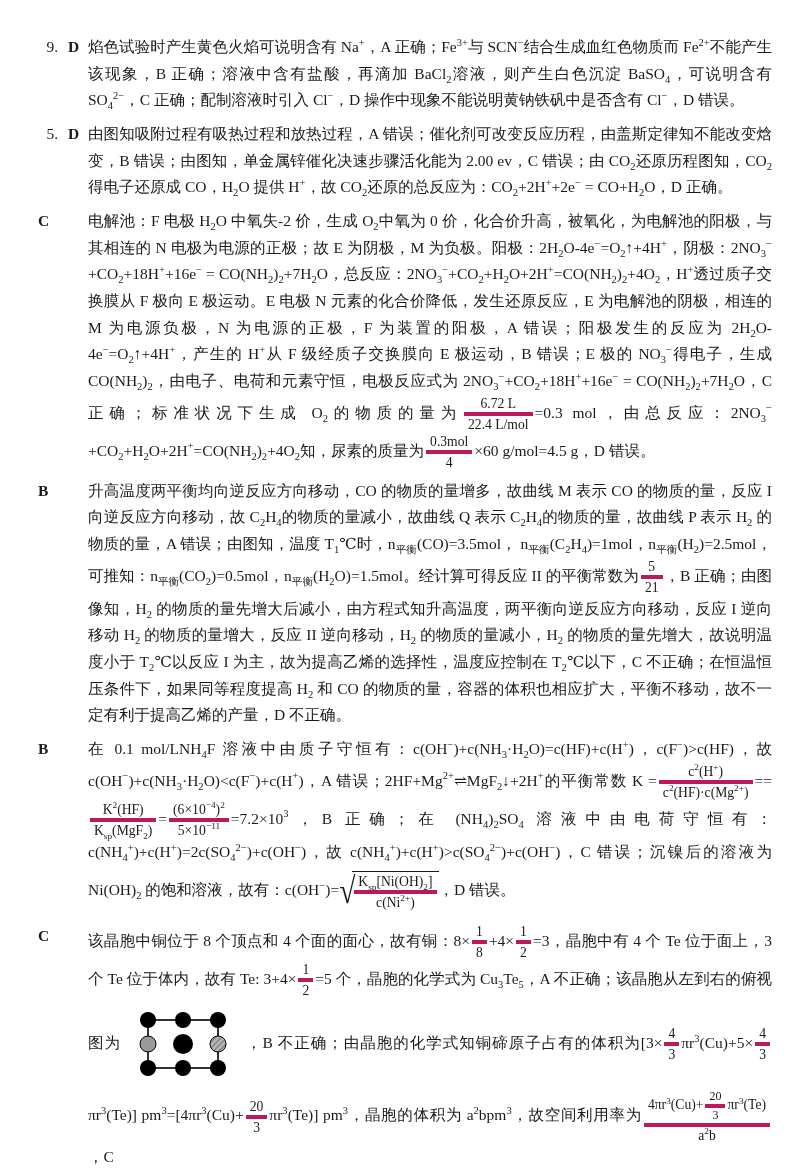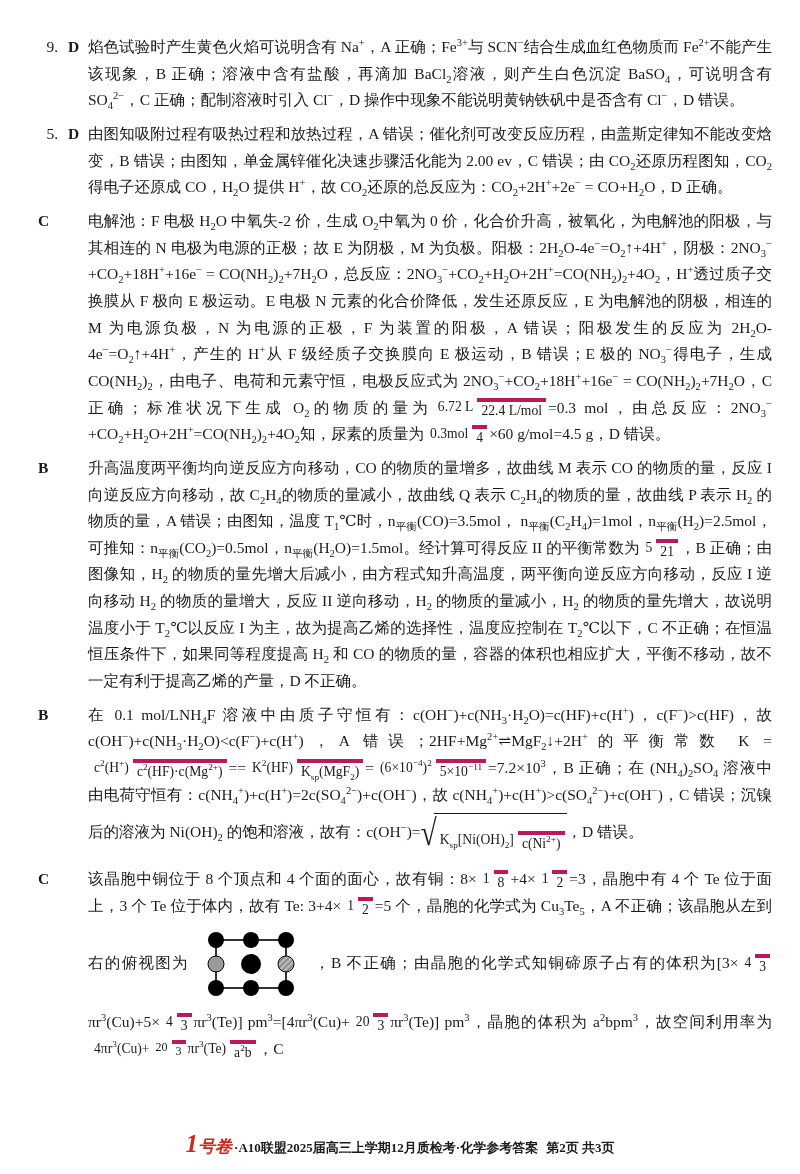--- a/index.html
+++ b/index.html
@@ -9,27 +9,27 @@
     padding:34px 28px 12px 28px;
     display:flex; flex-direction:column; background:#ffffff;
   }
   .answers { flex:0 0 auto; }
   .item { display:flex; font-size:15.5px; line-height:1.72; margin-bottom:7px; }
   .label { flex:0 0 60px; display:flex; }
   .num { width:30px; text-align:right; }
   .ans { margin-left:10px; font-weight:600; }
   .content { flex:1; text-align:justify; }
   sup, sub { font-size:0.68em; line-height:0; }
-  .frac { display:inline-flex; flex-direction:row; vertical-align:middle;
+  .frac { display:inline-flex; flex-direction:column; vertical-align:middle;
           text-align:center; line-height:1.25; margin:0 2px; font-size:0.88em; }
   .frac > .t { padding:0 4px; display:block; }
   .frac > .b { padding:0 4px; display:block; border-top:4px solid #be185d; }
   .sqrt { display:inline-flex; align-items:center; vertical-align:middle; }
   .sqrt > .rad { font-size:1.9em; font-weight:400; margin-right:-3px; transform:scaleY(1.25); }
-  .sqrt > .radicand { display:inline-block; border-top:1.5px solid #1a1a1a; padding-top:13px; }
+  .sqrt > .radicand { display:inline-block; border-top:1.5px solid #1a1a1a; padding-top:1px; }
   .cell-diagram { vertical-align:middle; margin:2px 6px; }
   .footer { margin-top:auto; text-align:center; font-size:13px; padding:10px 0 4px 0; white-space:nowrap; }
   .logo { color:#d0251b; font-weight:bold; font-style:italic; font-size:17px; display:inline-block; margin-right:2px; }
   .logo::first-letter { font-size:25px; }
   .footer-text { font-weight:bold; }
   .footer-page { font-weight:bold; margin-left:8px; }
 </style>
 </head>
 <body>
 

